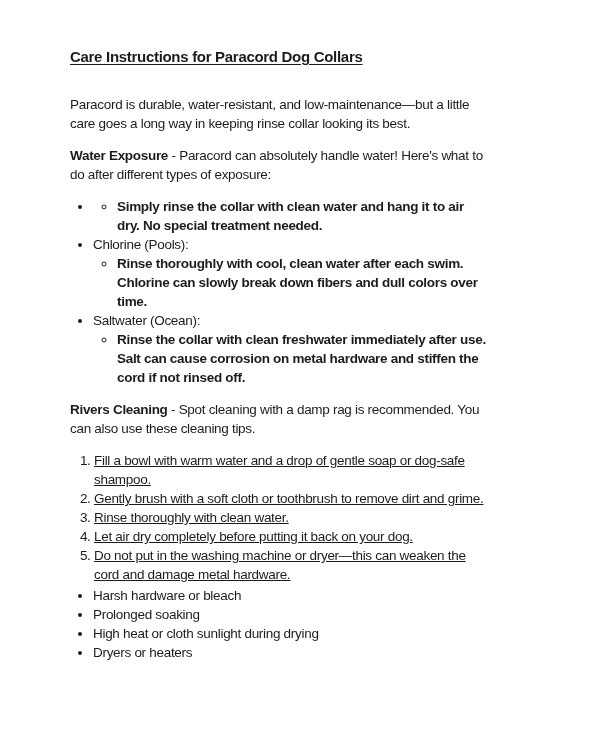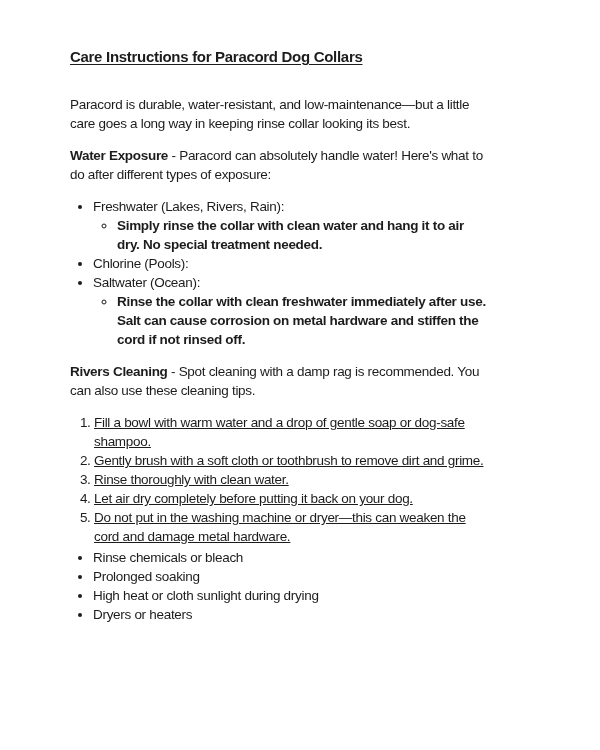--- a/index.html
+++ b/index.html
@@ -79,29 +79,33 @@
   <p>
     <span>Paracord is durable, water-resistant, and low-maintenance—but a little care goes a long way in keeping rinse collar looking its best.</span>
   </p>
 
   <p>
     <strong>Water Exposure</strong><span> - Paracord can absolutely handle water! Here's what to do after different types of exposure:</span>
   </p>
 
   <ul class="outer-list">
     <li>
-      <span>Freshwater (Lakes, Rivers, Rain):</span>
       <ul class="inner-list">
         <li>
           <span>Simply rinse the collar with clean water and hang it to air dry. No special treatment needed.</span>
         </li>
       </ul>
     </li>
     <li>
       <span>Chlorine (Pools):</span>
+      <ul class="inner-list">
+        <li>
+          <span>Rinse thoroughly with cool, clean water after each swim. Chlorine can slowly break down fibers and dull colors over time.</span>
+        </li>
+      </ul>
     </li>
     <li>
       <span>Saltwater (Ocean):</span>
       <ul class="inner-list">
         <li>
           <span>Rinse the collar with clean freshwater immediately after use. Salt can cause corrosion on metal hardware and stiffen the cord if not rinsed off.</span>
         </li>
       </ul>
     </li>
   </ul>
@@ -113,19 +117,19 @@
   <ol class="steps-list">
     <li>Fill a bowl with warm water and a drop of gentle soap or dog-safe shampoo.</li>
     <li>Gently brush with a soft cloth or toothbrush to remove dirt and grime.</li>
     <li>Rinse thoroughly with clean water.</li>
     <li>Let air dry completely before putting it back on your dog.</li>
     <li>Do not put in the washing machine or dryer—this can weaken the cord and damage metal hardware.</li>
   </ol>
 
 
   <ul class="avoid-list">
-    <li>Rinse chemicals or bleach</li>
+    <li>Harsh hardware or bleach</li>
     <li>Prolonged soaking</li>
     <li>High heat or cloth sunlight during drying</li>
     <li>Dryers or heaters</li>
   </ul>
 
 </div>
 
 </body></html>

